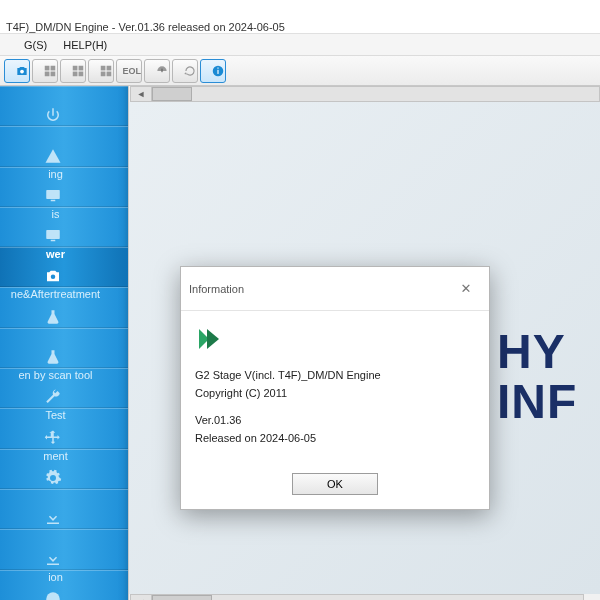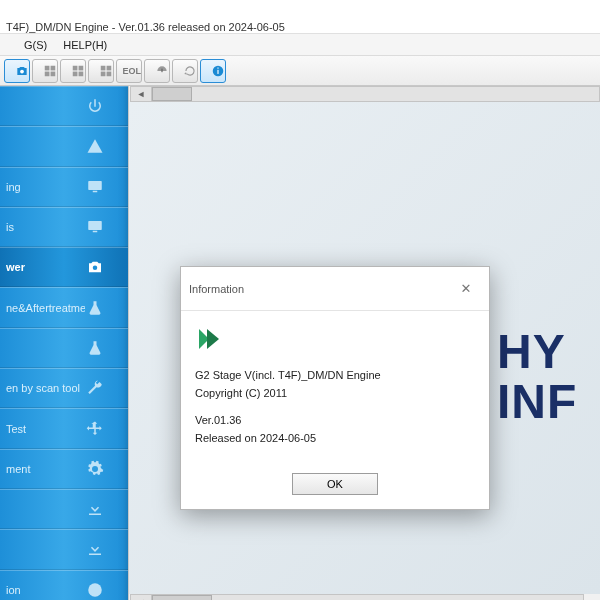--- a/index.html
+++ b/index.html
@@ -16,21 +16,21 @@
 .toolbar { height: 30px; background: linear-gradient(#f9f9f9,#ececec); border-bottom: 1px solid #c8c8c8; display: flex; align-items: center; padding: 0 4px; gap: 2px; }
 .tbtn { width: 26px; height: 24px; border: 1px solid #b8b8b8; border-radius: 3px; background: linear-gradient(#fcfcfc,#e4e4e4); display: flex; align-items: center; justify-content: flex-end; font-size: 9px; color: #888; cursor: pointer; }
 .tbtn.active { border-color: #2a8dd6; background: linear-gradient(#eaf5fe,#c9e6fb); color:#1a6fb0; }
 .tbtn svg { width: 14px; height: 14px; display:block; }
 
 
 .main { position: relative; display: flex; height: calc(600px - 24px - 22px - 30px); }
 
 
 .sidebar { width: 128px; background: linear-gradient(90deg, #1e8fd8 0%, #38a8e8 50%, #1e8fd8 100%); display: flex; flex-direction: column; box-shadow: inset -6px 0 10px -6px rgba(0,0,0,.25); }
-.side-item { height: 40.3px; display: flex; align-items: center; justify-content: flex-end; padding-right: 23px; gap: 0; color: #d8effc; font-size: 11px; border-top: 1px solid rgba(255,255,255,.25); border-bottom: 1px solid rgba(0,0,0,.12); cursor: pointer; }
+.side-item { height: 40.3px; display: flex; align-items: center; justify-content: flex-end; padding-right: 23px; gap: 0; color: #d8effc; font-size: 11px; border-top: 1px solid rgba(255,255,255,.25); border-bottom: 1px solid rgba(0,0,0,.12); cursor: pointer; flex-direction: column; }
 .side-item.selected { background: linear-gradient(90deg, #0f72b6, #2397dc 50%, #0f72b6); color: #fff; font-weight: 600; }
 .side-item .txt { flex: 1; text-align: left; padding-left: 6px; white-space: nowrap; overflow: hidden; }
 .side-item .ico { width: 20px; height: 20px; display:flex; align-items:center; justify-content:center; opacity:.85; }
 .side-item.selected .ico { opacity: 1; }
 .side-item svg { width: 18px; height: 18px; fill: currentColor; }
 
 
 .content { flex: 1; position: relative; background: #f1f1f1; }
 .content-inner { position: absolute; inset: 0; border-left: 1px solid #c8c8c8; }
 .scroll-h-top { position:absolute; top:0; left:22px; right:0; height:16px; background: #e3e3e3; border:1px solid #c4c4c4; }

